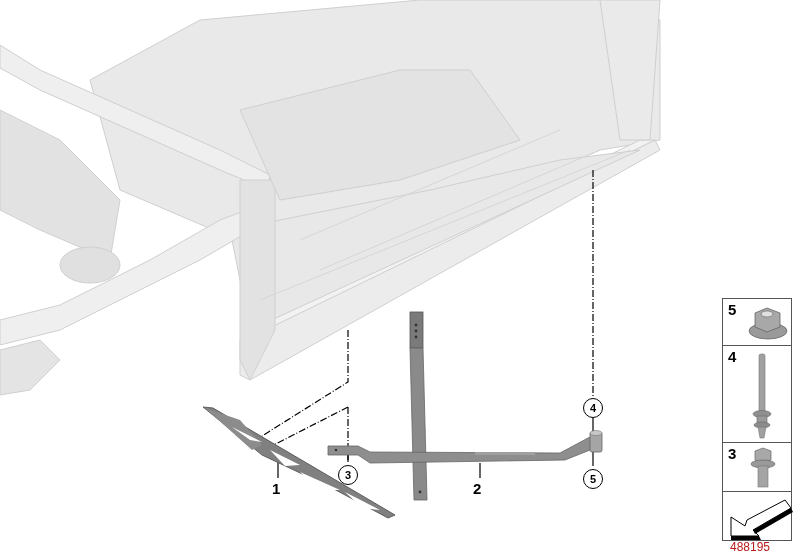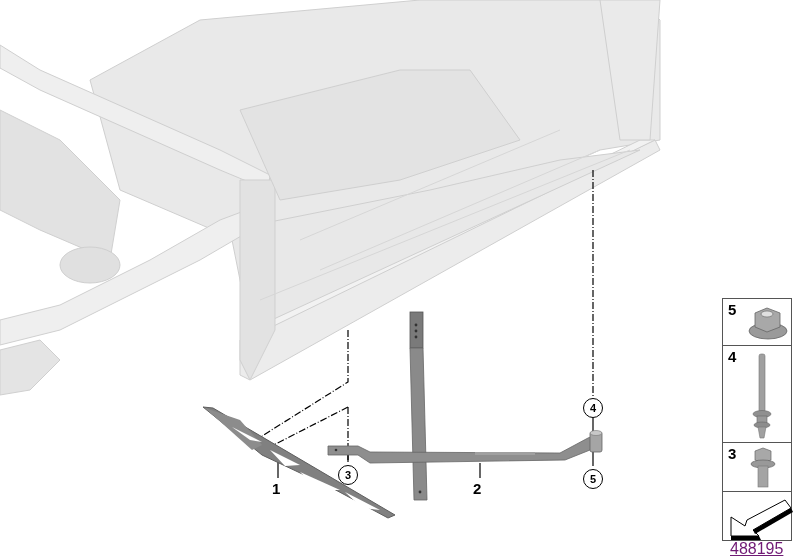--- a/index.html
+++ b/index.html
@@ -5,21 +5,21 @@
   html, body { margin:0; padding:0; background:#ffffff; }
   body { width:800px; height:560px; position:relative; overflow:hidden; font-family:"Liberation Sans", sans-serif; }
   #stage { position:absolute; left:0; top:0; width:800px; height:560px; }
   .callout-num { position:absolute; font-weight:bold; font-size:15px; color:#000; font-family:"Liberation Sans", sans-serif; }
   .circle-label { position:absolute; width:18px; height:18px; border:1.5px solid #000; border-radius:50%; background:#fff;
                   font-size:11px; font-weight:bold; text-align:center; line-height:18px; color:#000; font-family:"Liberation Sans", sans-serif; }
   .legend { position:absolute; left:722px; top:298px; width:70px; }
   .legend-box { position:relative; border:1px solid #555; border-bottom:none; background:#fff; }
   .legend-box:last-child { border-bottom:1px solid #555; }
   .legend-num { position:absolute; left:5px; top:2px; font-weight:bold; font-size:15px; color:#000; }
-  .diagram-id { position:absolute; left:730px; top:540px; font-size:16px; color:#701a75;text-decoration:underline; }
+  .diagram-id { position:absolute; left:730px; top:540px; font-size:12px; color:#b91c1c; }
 </style>
 </head>
 <body>
 
 <div id="stage">
   <svg width="800" height="560" viewBox="0 0 800 560" xmlns="http://www.w3.org/2000/svg">
 
     <g fill="#e6e6e6" stroke="#cfcfcf" stroke-width="1">
 
       <polygon points="90,80 200,20 420,0 640,0 660,20 660,140 600,150 420,230 260,250 120,190" fill="#e9e9e9"></polygon>

